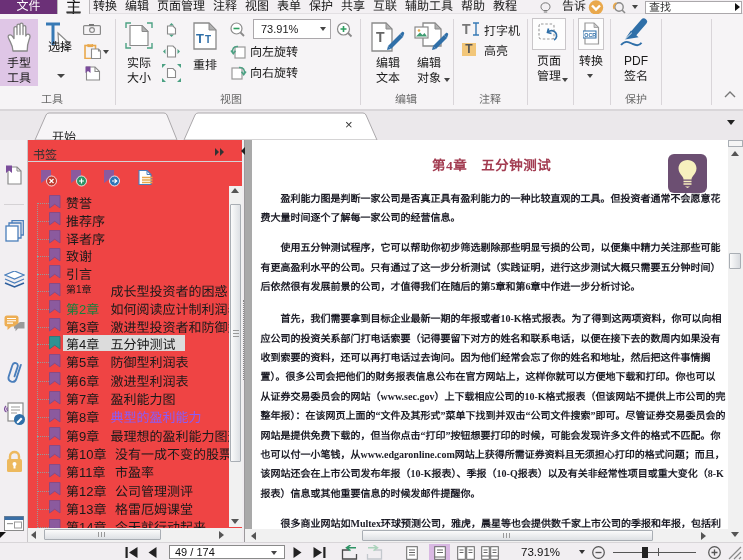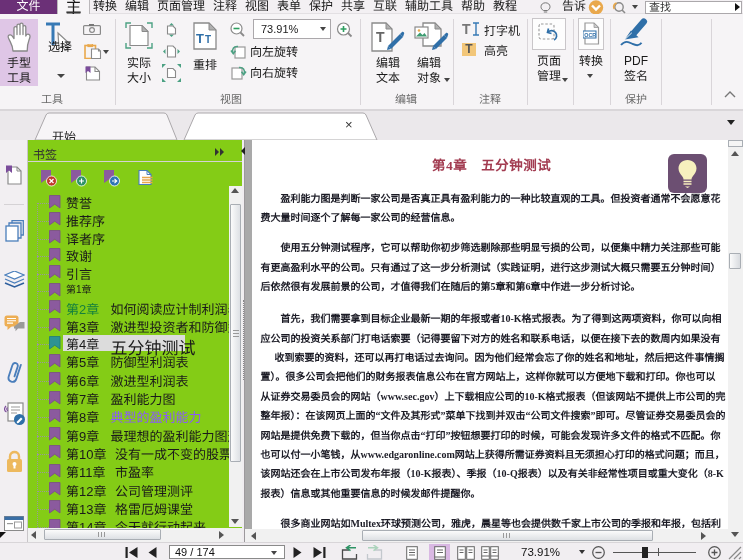--- a/index.html
+++ b/index.html
@@ -15,21 +15,21 @@
 #ribbon{position:absolute;left:0;top:14px;width:743px;height:96px;background:#F6F4F6;border-bottom:1px solid #D9D6D9;}
 .gsep{position:absolute;top:5px;height:86px;width:1px;background:#D9D5D9;}
 .glabel{position:absolute;top:76px;font-size:11px;color:#6a6a6a;text-align:center;}
 .rtxt{font-size:12px;color:#1a1a1a;text-align:center;line-height:15px;}
 
 #tabbar{position:absolute;left:0;top:110px;width:743px;height:30px;background:#EBE8EB;border-top:1px solid #D9D6D9;}
 .dtab{position:absolute;top:3px;height:27px;font-size:12px;color:#222;}
 
 #lstrip{position:absolute;left:0;top:140px;width:28px;height:402px;background:#F2EFF2;border-right:1px solid #C9C6C9;}
 
-#bmpanel{position:absolute;left:28px;top:140px;width:214px;height:402px;background:#84cc16;}
+#bmpanel{position:absolute;left:28px;top:140px;width:214px;height:402px;background:#ef4444;}
 #bmsplit{position:absolute;left:242px;top:140px;width:3px;height:402px;background:#F0EDF0;border-right:1px solid #9C999C;}
 
 #docarea{position:absolute;left:245px;top:140px;width:498px;height:402px;background:#A9A9A9;}
 #page{position:absolute;left:6.5px;top:0;width:476px;height:402px;background:#fff;}
 .pl{position:absolute;left:15px;white-space:nowrap;font-family:"Liberation Serif",serif;font-weight:bold;font-size:10px;color:#1c1c26;letter-spacing:0;}
 
 #statusbar{position:absolute;left:0;top:542px;width:743px;height:18px;background:#F1EEF1;border-top:1px solid #D8D5D8;}
 </style>
 </head>
 <body>
@@ -353,39 +353,40 @@
 <div class="abs" style="left:8.5px;top:133.7px;width:12.5px;height:1px;border-top:1px dotted #999;"></div>
 <svg class="abs" style="left:21px;top:125.2px" width="12" height="14" viewBox="0 0 12 14">
       <path d="M0.5 0.5 H11 V13 L5.75 9.2 L0.5 13 Z" fill="#8B5A9E" stroke="#7A4A8A" stroke-width="0.8"></path>
     </svg>
 <div class="abs" style="left:38px;top:123.7px;font-size:13px;color:#1a1a1a;white-space:nowrap;">引言</div>
 <div class="abs" style="left:8.5px;top:151.3px;width:12.5px;height:1px;border-top:1px dotted #999;"></div>
 <svg class="abs" style="left:21px;top:142.8px" width="12" height="14" viewBox="0 0 12 14">
       <path d="M0.5 0.5 H11 V13 L5.75 9.2 L0.5 13 Z" fill="#8B5A9E" stroke="#7A4A8A" stroke-width="0.8"></path>
     </svg>
 <div class="abs" style="left:38px;top:141.3px;font-size:10px;color:#1a1a1a;white-space:nowrap;">第1章</div>
+<div class="abs" style="left:82.6px;top:141.3px;font-size:13px;color:#1a1a1a;white-space:nowrap;">成长型投资者的困惑</div>
 <div class="abs" style="left:8.5px;top:168.9px;width:12.5px;height:1px;border-top:1px dotted #999;"></div>
 <svg class="abs" style="left:21px;top:160.4px" width="12" height="14" viewBox="0 0 12 14">
       <path d="M0.5 0.5 H11 V13 L5.75 9.2 L0.5 13 Z" fill="#8B5A9E" stroke="#7A4A8A" stroke-width="0.8"></path>
     </svg>
 <div class="abs" style="left:38px;top:158.9px;font-size:13px;color:#15803d;white-space:nowrap;">第2章</div>
 <div class="abs" style="left:82.6px;top:158.9px;font-size:13px;color:#1a1a1a;white-space:nowrap;">如何阅读应计制利润表</div>
 <div class="abs" style="left:8.5px;top:186.5px;width:12.5px;height:1px;border-top:1px dotted #999;"></div>
 <svg class="abs" style="left:21px;top:178.0px" width="12" height="14" viewBox="0 0 12 14">
       <path d="M0.5 0.5 H11 V13 L5.75 9.2 L0.5 13 Z" fill="#8B5A9E" stroke="#7A4A8A" stroke-width="0.8"></path>
     </svg>
 <div class="abs" style="left:38px;top:176.5px;font-size:13px;color:#1a1a1a;white-space:nowrap;">第3章</div>
 <div class="abs" style="left:82.6px;top:176.5px;font-size:13px;color:#1a1a1a;white-space:nowrap;">激进型投资者和防御型</div>
 <div class="abs" style="left:8.5px;top:204.1px;width:12.5px;height:1px;border-top:1px dotted #999;"></div>
 <div class="abs" style="left:35px;top:195.1px;width:122px;height:15.5px;background:#DCDCDC;"></div>
 <svg class="abs" style="left:21px;top:195.6px" width="12" height="14" viewBox="0 0 12 14">
       <path d="M0.5 0.5 H11 V13 L5.75 9.2 L0.5 13 Z" fill="#2E9393" stroke="#1F7A7A" stroke-width="0.8"></path>
     </svg>
 <div class="abs" style="left:38px;top:194.1px;font-size:13px;color:#1a1a1a;white-space:nowrap;">第4章</div>
-<div class="abs" style="left:82.6px;top:194.1px;font-size:17px;color:#1a1a1a;white-space:nowrap;">五分钟测试</div>
+<div class="abs" style="left:82.6px;top:194.1px;font-size:13px;color:#1a1a1a;white-space:nowrap;">五分钟测试</div>
 <div class="abs" style="left:8.5px;top:222.4px;width:12.5px;height:1px;border-top:1px dotted #999;"></div>
 <svg class="abs" style="left:21px;top:213.9px" width="12" height="14" viewBox="0 0 12 14">
       <path d="M0.5 0.5 H11 V13 L5.75 9.2 L0.5 13 Z" fill="#8B5A9E" stroke="#7A4A8A" stroke-width="0.8"></path>
     </svg>
 <div class="abs" style="left:38px;top:212.4px;font-size:13px;color:#1a1a1a;white-space:nowrap;">第5章</div>
 <div class="abs" style="left:82.6px;top:212.4px;font-size:13px;color:#1a1a1a;white-space:nowrap;">防御型利润表</div>
 <div class="abs" style="left:8.5px;top:240.7px;width:12.5px;height:1px;border-top:1px dotted #999;"></div>
 <svg class="abs" style="left:21px;top:232.2px" width="12" height="14" viewBox="0 0 12 14">
       <path d="M0.5 0.5 H11 V13 L5.75 9.2 L0.5 13 Z" fill="#8B5A9E" stroke="#7A4A8A" stroke-width="0.8"></path>
     </svg>
@@ -477,21 +478,21 @@
       <path d="M10 27.5 L12.5 29 L15 27.5 Z" fill="#F7F0BE"></path>
     </svg>
 </div>
 <div class="pl" style="left:280.5px;top:189.8px;">盈利能力图是判断一家公司是否真正具有盈利能力的一种比较直观的工具。但投资者通常不会愿意花</div>
 <div class="pl" style="left:260.5px;top:209.3px;">费大量时间逐个了解每一家公司的经营信息。</div>
 <div class="pl" style="left:280.5px;top:238.8px;">使用五分钟测试程序，它可以帮助你初步筛选剔除那些明显亏损的公司，以便集中精力关注那些可能</div>
 <div class="pl" style="left:260.5px;top:258.6px;">有更高盈利水平的公司。只有通过了这一步分析测试（实践证明，进行这步测试大概只需要五分钟时间）</div>
 <div class="pl" style="left:260.5px;top:278.1px;">后依然很有发展前景的公司，才值得我们在随后的第5章和第6章中作进一步分析讨论。</div>
 <div class="pl" style="left:280.5px;top:310.2px;">首先，我们需要拿到目标企业最新一期的年报或者10-K格式报表。为了得到这两项资料，你可以向相</div>
 <div class="pl" style="left:260.5px;top:329.6px;">应公司的投资关系部门打电话索要（记得要留下对方的姓名和联系电话，以便在接下去的数周内如果没有</div>
-<div class="pl" style="left:260.5px;top:349.0px;margin-left:14px;">收到索要的资料，还可以再打电话过去询问。因为他们经常会忘了你的姓名和地址，然后把这件事情搁</div>
+<div class="pl" style="left:260.5px;top:349.0px;">收到索要的资料，还可以再打电话过去询问。因为他们经常会忘了你的姓名和地址，然后把这件事情搁</div>
 <div class="pl" style="left:260.5px;top:368.4px;">置）。很多公司会把他们的财务报表信息公布在官方网站上，这样你就可以方便地下载和打印。你也可以</div>
 <div class="pl" style="left:260.5px;top:387.8px;">从证券交易委员会的网站（www.sec.gov）上下载相应公司的10-K格式报表（但该网站不提供上市公司的完</div>
 <div class="pl" style="left:260.5px;top:407.2px;">整年报）：在该网页上面的“文件及其形式”菜单下找到并双击“公司文件搜索”即可。尽管证券交易委员会的</div>
 <div class="pl" style="left:260.5px;top:426.6px;">网站是提供免费下载的，但当你点击“打印”按钮想要打印的时候，可能会发现许多文件的格式不匹配。你</div>
 <div class="pl" style="left:260.5px;top:446.0px;">也可以付一小笔钱，从www.edgaronline.com网站上获得所需证券资料且无须担心打印的格式问题；而且，</div>
 <div class="pl" style="left:260.5px;top:465.4px;">该网站还会在上市公司发布年报（10-K报表）、季报（10-Q报表）以及有关非经常性项目或重大变化（8-K</div>
 <div class="pl" style="left:260.5px;top:484.8px;">报表）信息或其他重要信息的时候发邮件提醒你。</div>
 <div class="pl" style="left:280.5px;top:515.0px;">很多商业网站如Multex环球预测公司，雅虎，晨星等也会提供数千家上市公司的季报和年报，包括利</div>
 
 <div class="abs" style="left:727.5px;top:140px;width:15.5px;height:402px;background:#F1F1F1;">

